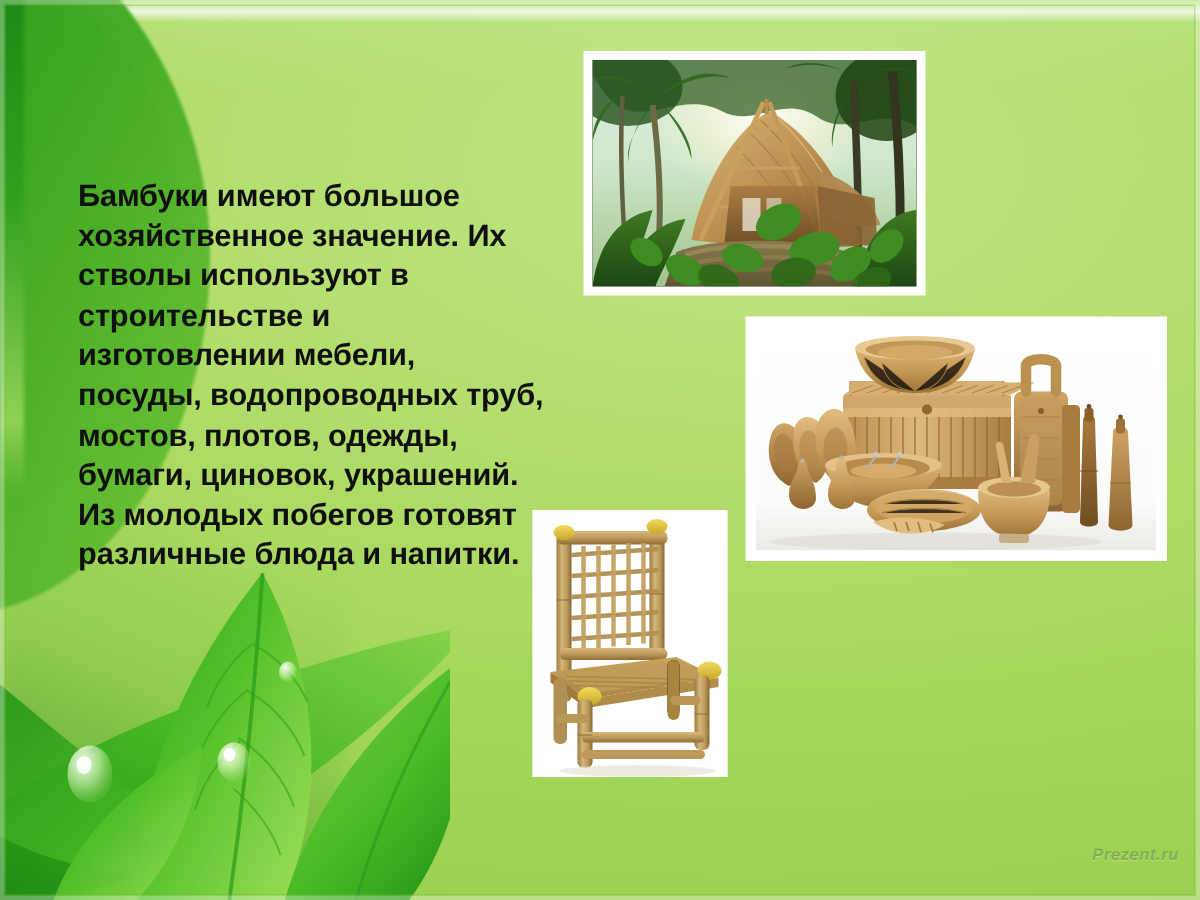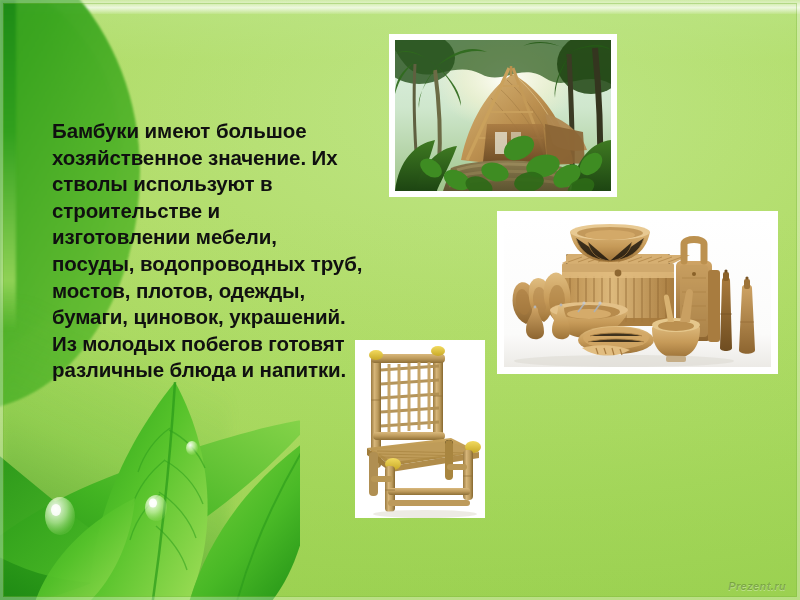--- a/index.html
+++ b/index.html
@@ -184,21 +184,21 @@
     overflow: hidden;
     background: #ffffff;
   }
 
   .photo svg { display:block; width:100%; height:100%; }
 
   
   .watermark {
     position: absolute;
     right: 14px;
-    bottom: 8px;
+    bottom: 24px;
     font-size: 11px;
     font-weight: bold;
     font-style: italic;
     color: rgba(70,105,35,0.42);
     letter-spacing: 0.4px;
     z-index: 9;
     text-shadow: 0 1px 0 rgba(255,255,255,0.30);
   }
 </style>
 </head>

